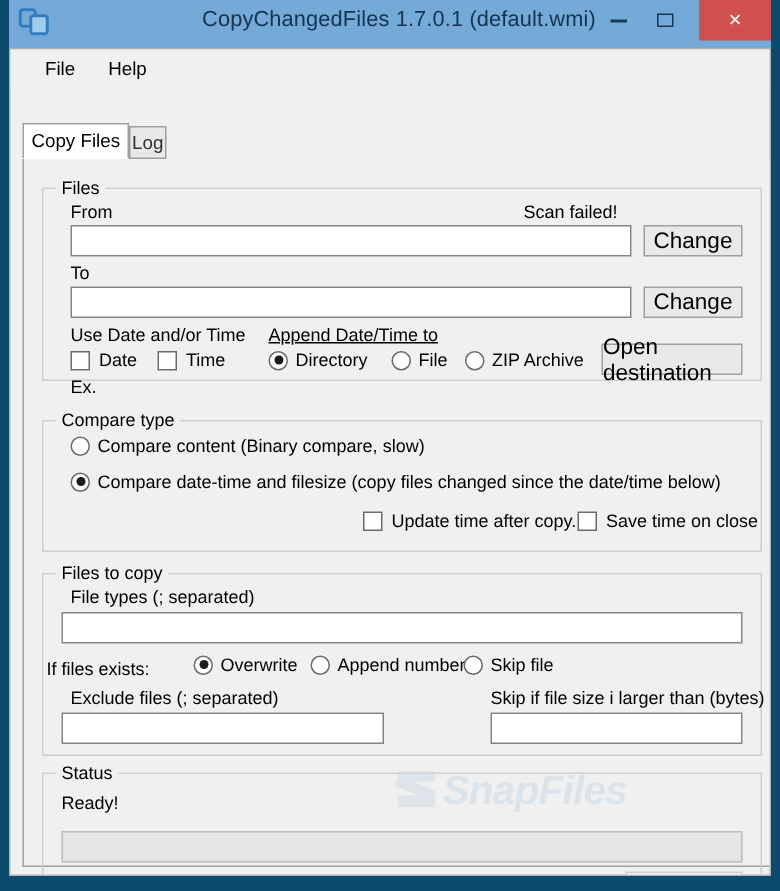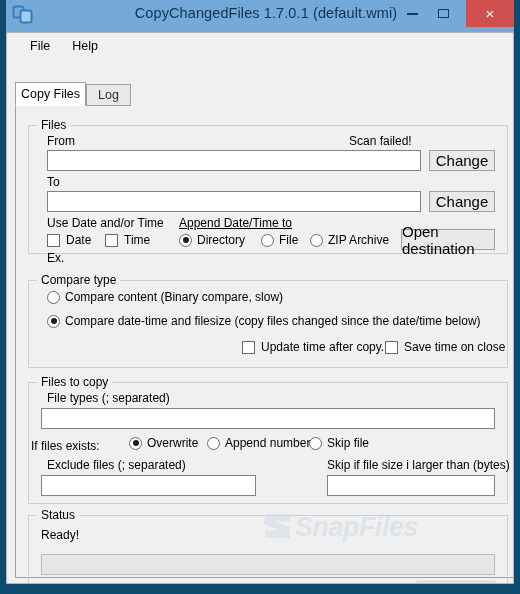--- a/index.html
+++ b/index.html
@@ -144,21 +144,21 @@
     z-index: 3;
     top: -2px;
     height: 24px;
   }
   .tab.inactive {
     background: #e8e8e8;
     color: #303030;
     z-index: 1;
   }
   #tab-copyfiles { left: 0; width: 71px; }
-  #tab-log { left: 71px; width: 45px; }
+  #tab-log { left: 71px; width: 25px; }
 
   
   #tabpage {
     position: absolute;
     left: 8px;
     top: 72px;
     width: 504px;
     height: 473px;
     background: #f0f0f0;
     border: 1px solid #9f9f9f;

